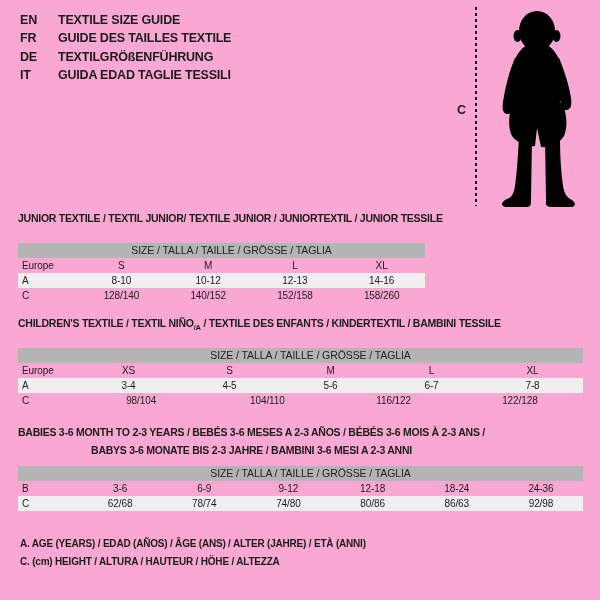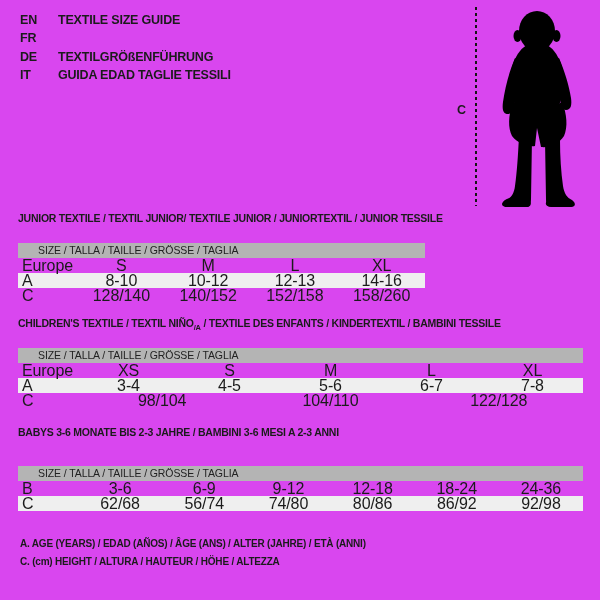--- a/index.html
+++ b/index.html
@@ -1,18 +1,18 @@
 <!DOCTYPE html>
 <html><head>
 <meta charset="utf-8">
 <style>
   * { margin:0; padding:0; box-sizing:border-box; }
   html,body { background:#fff; }
   .page {
-    position:relative; width:600px; height:600px; background:#d946ef;
+    position:relative; width:600px; height:600px; background:#f9a8d4;
     font-family:"Liberation Sans", sans-serif; color:#1b1b1b; overflow:hidden;
   }
 
   
   .lang-block { position:absolute; left:20px; top:11px; }
   .lang-row { display:flex; line-height:18.4px; font-size:12.5px; font-weight:bold; letter-spacing:-0.2px; }
   .lang-code { width:38px; flex:0 0 38px; }
 
   
   .figure { position:absolute; left:450px; top:3px; width:145px; height:208px; }
@@ -22,43 +22,44 @@
     background:repeating-linear-gradient(to bottom, #141414 0 3px, transparent 3px 6px);
   }
   .silhouette { position:absolute; left:35px; top:1px; width:104px; height:206px; }
 
   
   .tbl-title { position:absolute; left:18px; font-size:10.5px; font-weight:bold; letter-spacing:-0.25px; white-space:nowrap;text-align:center; }
   .tbl-title .subscript { font-size:7.5px; vertical-align:sub; }
   .tbl { position:absolute; left:18px; }
   .size-bar {
     height:15px; line-height:15px; background:#b4b4b4; color:#222;
-    font-size:10.5px; padding-left:20px; letter-spacing:-0.1px;
+    font-size:10.5px; padding-left:20px; letter-spacing:-0.1px;text-align:center;
   }
-  .trow { display:flex; height:15px; line-height:15px; font-size:16px; letter-spacing:-0.1px; }
+  .trow { display:flex; height:15px; line-height:15px; font-size:10px; letter-spacing:-0.1px; }
   .trow.shaded { background:#efefef; }
   .trow .lbl { flex:0 0 60px; padding-left:4px; }
   .trow .val { flex:1 1 0; text-align:center; }
 
   
   .footnotes { position:absolute; left:20px; top:535px; }
   .footnote { font-size:10px; font-weight:bold; letter-spacing:-0.2px; line-height:17.6px; white-space:nowrap; }
 </style>
 </head>
 <body>
 
 <div class="page">
 
   <div class="lang-block">
     <div class="lang-row">
       <span class="lang-code">EN</span>
       <span class="lang-title">TEXTILE SIZE GUIDE</span>
     </div>
     <div class="lang-row">
       <span class="lang-code">FR</span>
+      <span class="lang-title">GUIDE DES TAILLES TEXTILE</span>
     </div>
     <div class="lang-row">
       <span class="lang-code">DE</span>
       <span class="lang-title">TEXTILGRÖßENFÜHRUNG</span>
     </div>
     <div class="lang-row">
       <span class="lang-code">IT</span>
       <span class="lang-title">GUIDA EDAD TAGLIE TESSILI</span>
     </div>
   </div>
@@ -129,45 +130,47 @@
       <span class="val">3-4</span>
       <span class="val">4-5</span>
       <span class="val">5-6</span>
       <span class="val">6-7</span>
       <span class="val">7-8</span>
     </div>
     <div class="trow">
       <span class="lbl">C</span>
       <span class="val">98/104</span>
       <span class="val">104/110</span>
+      <span class="val">116/122</span>
       <span class="val">122/128</span>
     </div>
   </div>
 
   <div class="tbl-title" style="top:424px; line-height:17.5px;">
+    <span style="display:block;">BABIES 3-6 MONTH TO 2-3 YEARS / BEBÉS 3-6 MESES A 2-3 AÑOS / BÉBÉS 3-6 MOIS À 2-3 ANS /</span>
     <span style="display:block;">BABYS 3-6 MONATE BIS 2-3 JAHRE / BAMBINI 3-6 MESI A 2-3 ANNI</span>
   </div>
   <div class="tbl" style="top:466px; width:565px;">
     <div class="size-bar">SIZE / TALLA / TAILLE / GRÖSSE / TAGLIA</div>
     <div class="trow">
       <span class="lbl">B</span>
       <span class="val">3-6</span>
       <span class="val">6-9</span>
       <span class="val">9-12</span>
       <span class="val">12-18</span>
       <span class="val">18-24</span>
       <span class="val">24-36</span>
     </div>
     <div class="trow shaded">
       <span class="lbl">C</span>
       <span class="val">62/68</span>
-      <span class="val">56/74</span>
+      <span class="val">78/74</span>
       <span class="val">74/80</span>
       <span class="val">80/86</span>
-      <span class="val">86/92</span>
+      <span class="val">86/63</span>
       <span class="val">92/98</span>
     </div>
   </div>
 
   <div class="footnotes">
     <div class="footnote">A. AGE (YEARS) / EDAD (AÑOS) / ÂGE (ANS) / ALTER (JAHRE) / ETÀ (ANNI)</div>
     <div class="footnote">C. (cm) HEIGHT / ALTURA / HAUTEUR / HÖHE / ALTEZZA</div>
   </div>
 
 </div>

